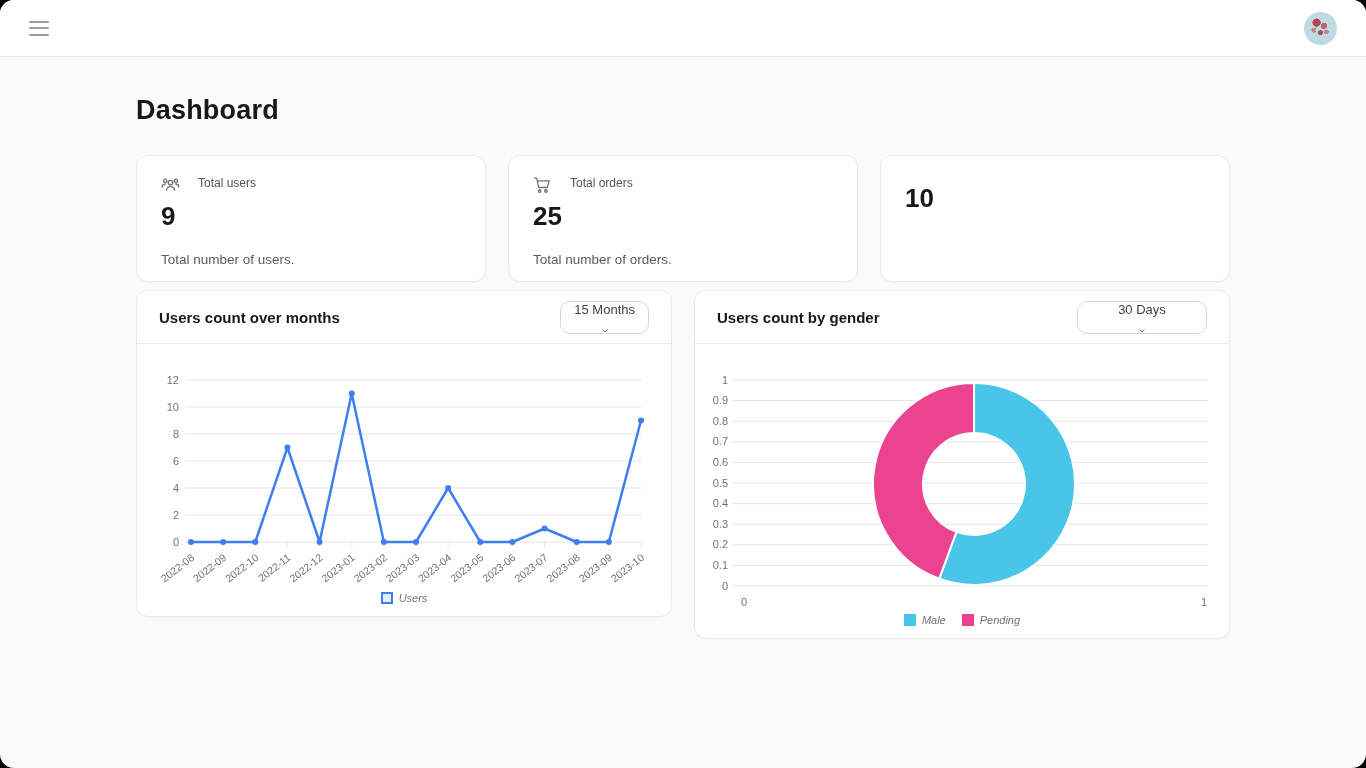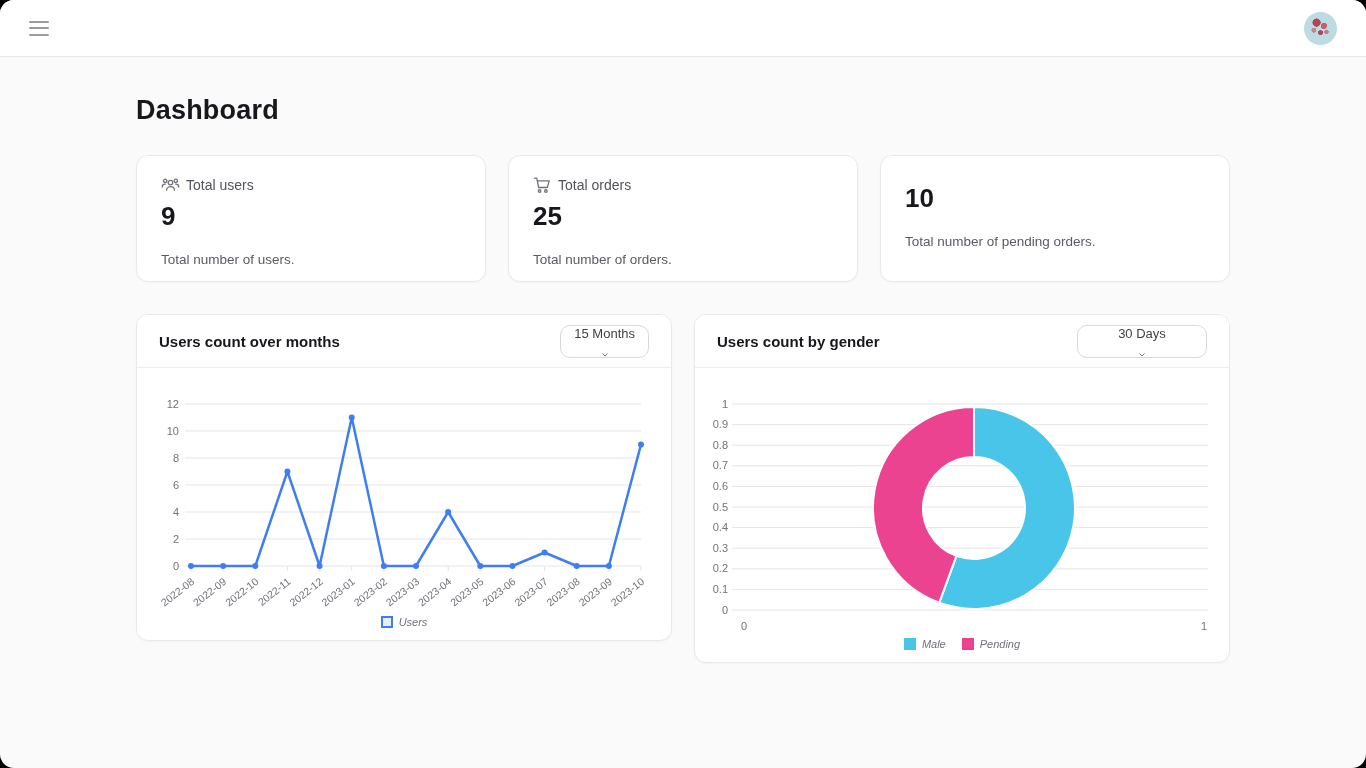--- a/index.html
+++ b/index.html
@@ -32,25 +32,25 @@
       #bcdbe3;
   }
   
   .main { padding:0 136px; }
   .page-title { margin:38px 0 0; font-size:27px; font-weight:700; color:#17171c; letter-spacing:.2px; }
   .stats-row { display:flex; gap:22px; margin-top:29px; }
   .stat-card {
     flex:1; background:#fff; border:1px solid #e9e9eb; border-radius:12px;
     padding:20px 24px; height:127px; box-shadow:0 1px 2px rgba(0,0,0,.03);
   }
-  .stat-head { display:flex; align-items:center; gap:6px; color:#52525b; font-size:14px; }
+  .stat-head { display:flex; align-items:flex-start; gap:18px; color:#52525b; font-size:12px; }
   .stat-head svg { flex:0 0 auto; }
   .stat-value { font-size:26px; font-weight:700; color:#17171c; margin-top:8px; line-height:1.1; }
   .stat-desc { font-size:13.5px; color:#5a5a63; margin-top:21px; }
-  .charts-row { display:flex; gap:22px; margin-top:32px; align-items:flex-start; }
+  .charts-row { display:flex; gap:22px; margin-top:8px; align-items:flex-start; }
   .chart-card {
     width:536px; background:#fff; border:1px solid #e9e9eb; border-radius:12px;
     box-shadow:0 1px 2px rgba(0,0,0,.03); overflow:hidden;
   }
   .chart-header {
     display:flex; align-items:center; justify-content:space-between;
     padding:10px 22px; height:53px; border-bottom:1px solid #ececee; background:#fff;
   }
   .chart-title { font-size:15px; font-weight:700; color:#17171c; }
   .select {
@@ -108,21 +108,20 @@
             <circle cx="12.9" cy="15" r="1.25"></circle>
           </svg>
           <span>Total orders</span>
         </div>
         <div class="stat-value">25</div>
         <div class="stat-desc">Total number of orders.</div>
       </div>
 
       <div class="stat-card">
         <div class="stat-value">10</div>
-        <div class="stat-desc">Total number of pending orders.</div>
       </div>
     </section>
 
     <section class="charts-row">
 
       <div class="chart-card">
         <div class="chart-header">
           <span class="chart-title">Users count over months</span>
           <button class="select">
             <span>15 Months</span>

